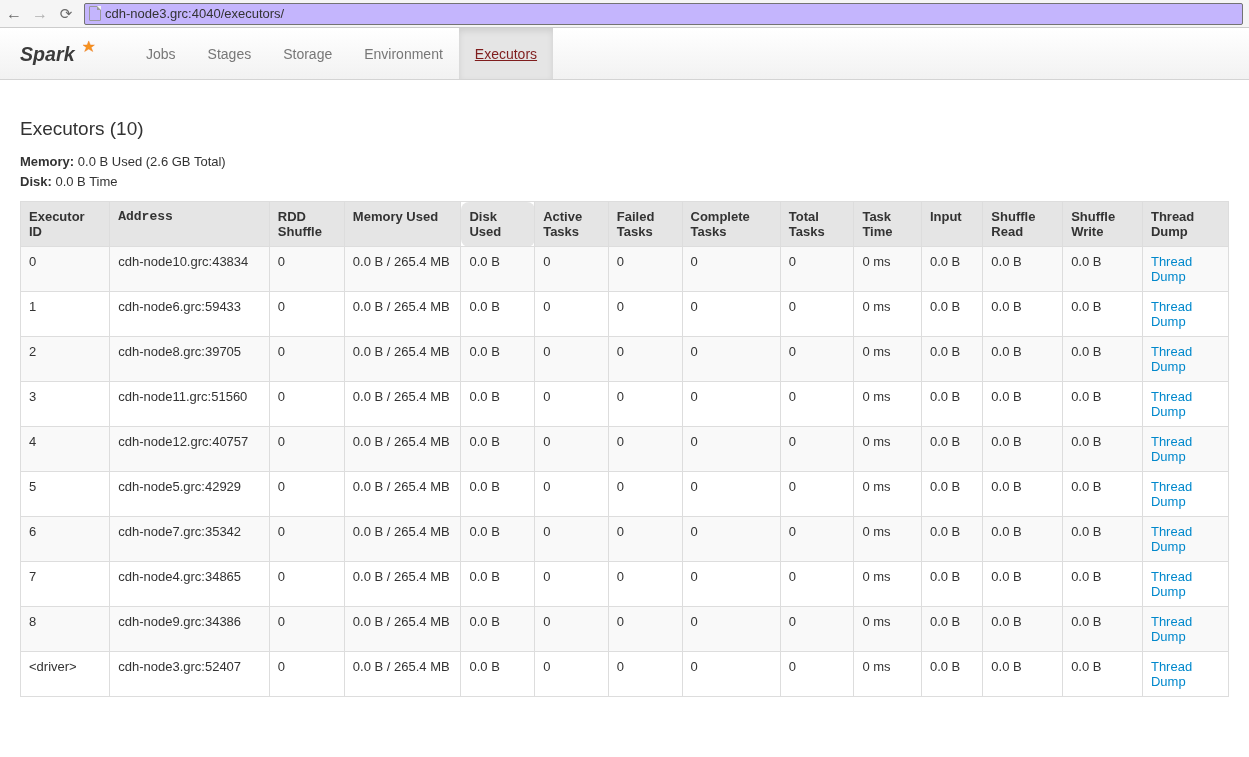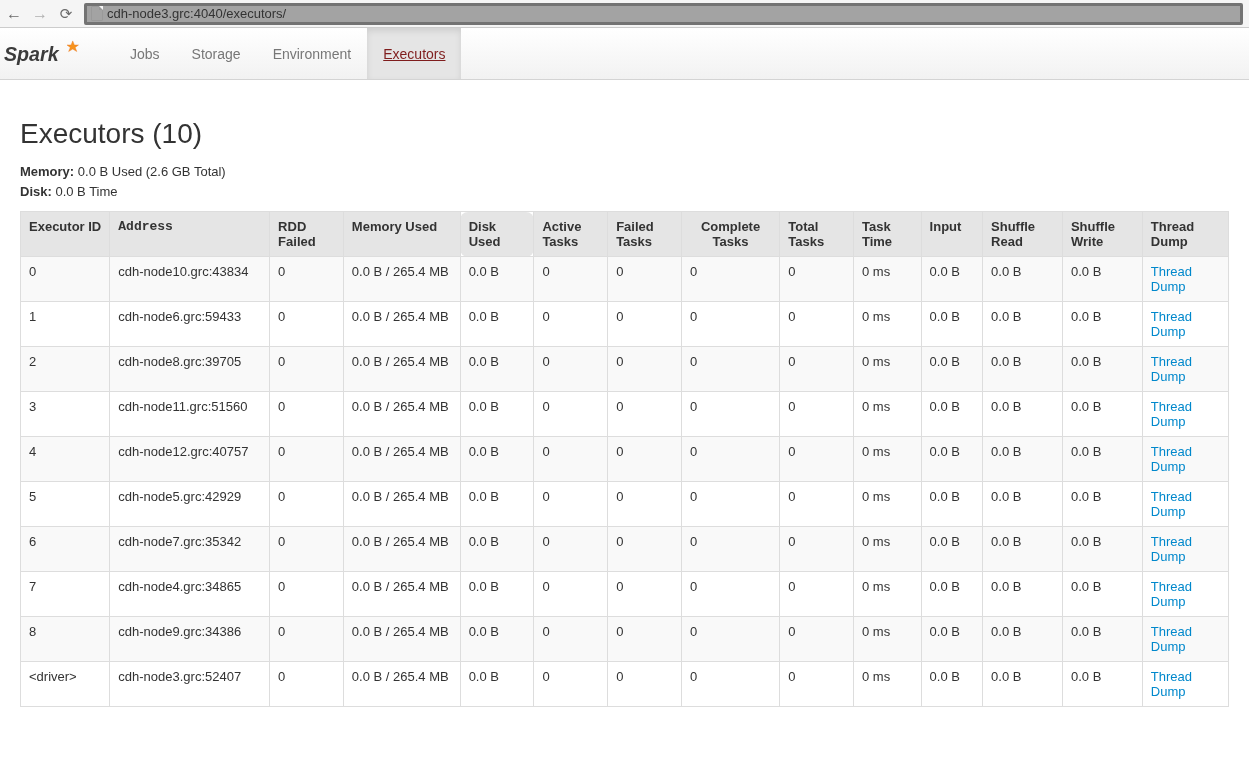--- a/index.html
+++ b/index.html
@@ -14,62 +14,62 @@
       background: #f5f5f5;
       gap: 10px;
       padding: 0 6px;
     }
     .bb-icon { color: #6a6a6a; font-size: 16px; line-height: 1; width: 16px; text-align: center; cursor: default;}
     .bb-icon.dim { color: #b0b0b0; }
     .bb-reload { font-size: 15px; }
     .address-box {
       flex: 1;
       height: 22px;
-      border: 3px solid #737373;
+      border: 1px solid #737373;
       border-radius: 2px;
-      background: #a3a3a3;
+      background: #c4b5fd;
       display: flex;
       align-items: center;
       padding: 0 4px;
       gap: 4px;
       color: #333;
       font-size: 13px;
     }
     .page-icon { width: 12px; height: 15px; border: 1px solid #999; border-radius: 1px; position: relative; }
     .page-icon::before { content: ""; position: absolute; top: -1px; right: -1px; border-top: 4px solid #f5f5f5; border-left: 4px solid #999; }
 
     
     .navbar {
       display: flex;
       align-items: center;
       height: 52px;
       background: linear-gradient(#fff, #f2f2f2);
       border-bottom: 1px solid #d4d4d4;
-      padding-left: 4px;
+      padding-left: 20px;
     }
     .logo { width: 90px; height: 40px; display:flex; align-items:center;}
     .nav-links { display: flex; height: 100%; margin-left: 20px;}
     .nav-links a {
       display: flex;
       align-items: center;
       padding: 0 16px;
       color: #777;
       text-decoration: none;
       font-size: 14px;
       height: 100%;
     }
     .nav-links a.active {
       background: #e5e5e5;
       box-shadow: inset 0 3px 6px rgba(0,0,0,.1);
       color: #7f1d1d;
       text-decoration: underline;
     }
 
     .container { padding: 20px 20px 30px 20px; }
-    h3 { font-size: 28px; margin: 18px 0 12px 0; font-weight: 500;}
+    h3 { font-size: 19px; margin: 18px 0 12px 0; font-weight: 500;}
     .summary { font-size: 13px; line-height: 1.5; margin-bottom: 10px;}
     .summary b { font-weight: bold; }
 
     table.executors {
       width: 100%;
       border-collapse: collapse;
       border: 1px solid #ddd;
       font-size: 13px;
     }
     table.executors th, table.executors td {
@@ -100,20 +100,21 @@
   <div class="logo">
     <svg viewBox="0 0 110 44" width="90" height="40">
       <g transform="translate(78,6)">
         <polygon points="6,0 8,5 13,5 9,8 11,13 6,10 1,13 3,8 -1,5 4,5" fill="#F7931E" stroke="#E87722" stroke-width="0.5"></polygon>
       </g>
       <text x="0" y="30" font-family="Arial, sans-serif" font-size="24" font-weight="bold" fill="#3b3b3b" font-style="italic">Spark</text>
     </svg>
   </div>
   <div class="nav-links" id="nav-links">
       <a href="#">Jobs</a>
+      <a href="#">Stages</a>
       <a href="#">Storage</a>
       <a href="#">Environment</a>
       <a href="#" class="active">Executors</a>
     </div>
 </div>
 
 <div class="container">
   <h3>Executors (10)</h3>
   <div class="summary">
     <div>
@@ -124,26 +125,26 @@
       <b>Disk:</b>
       <span>0.0 B Time</span>
     </div>
   </div>
 
   <table class="executors">
     <thead>
         <tr id="thead-row">
           <th style="width: 70px;">Executor ID</th>
           <th style="width: 130px; font-family: Liberation Mono, monospace;">Address</th>
-          <th style="width: 60px;">RDD Failed</th>
+          <th style="width: 60px;">RDD Shuffle</th>
           <th style="width: 95px;">Memory Used</th>
           <th style="width: 60px; border-radius: 8px;">Disk Used</th>
           <th style="width: 60px;">Active Tasks</th>
           <th style="width: 60px;">Failed Tasks</th>
-          <th style="width: 80px; text-align: center;">Complete Tasks</th>
+          <th style="width: 80px;">Complete Tasks</th>
           <th style="width: 60px;">Total Tasks</th>
           <th style="width: 55px;">Task Time</th>
           <th style="width: 50px;">Input</th>
           <th style="width: 65px;">Shuffle Read</th>
           <th style="width: 65px;">Shuffle Write</th>
           <th style="width: 70px;">Thread Dump</th>
         </tr>
       </thead>
     <tbody id="tbody">
         <tr>

